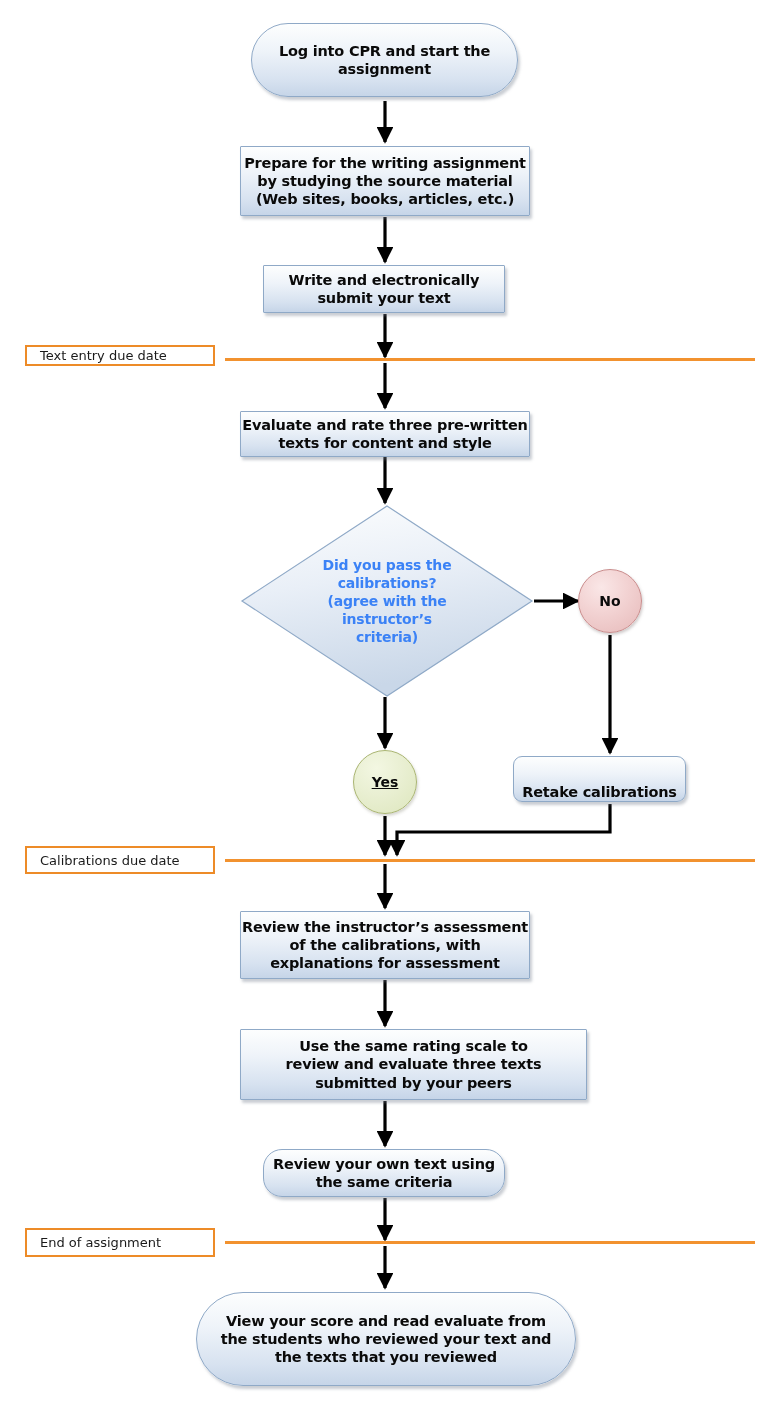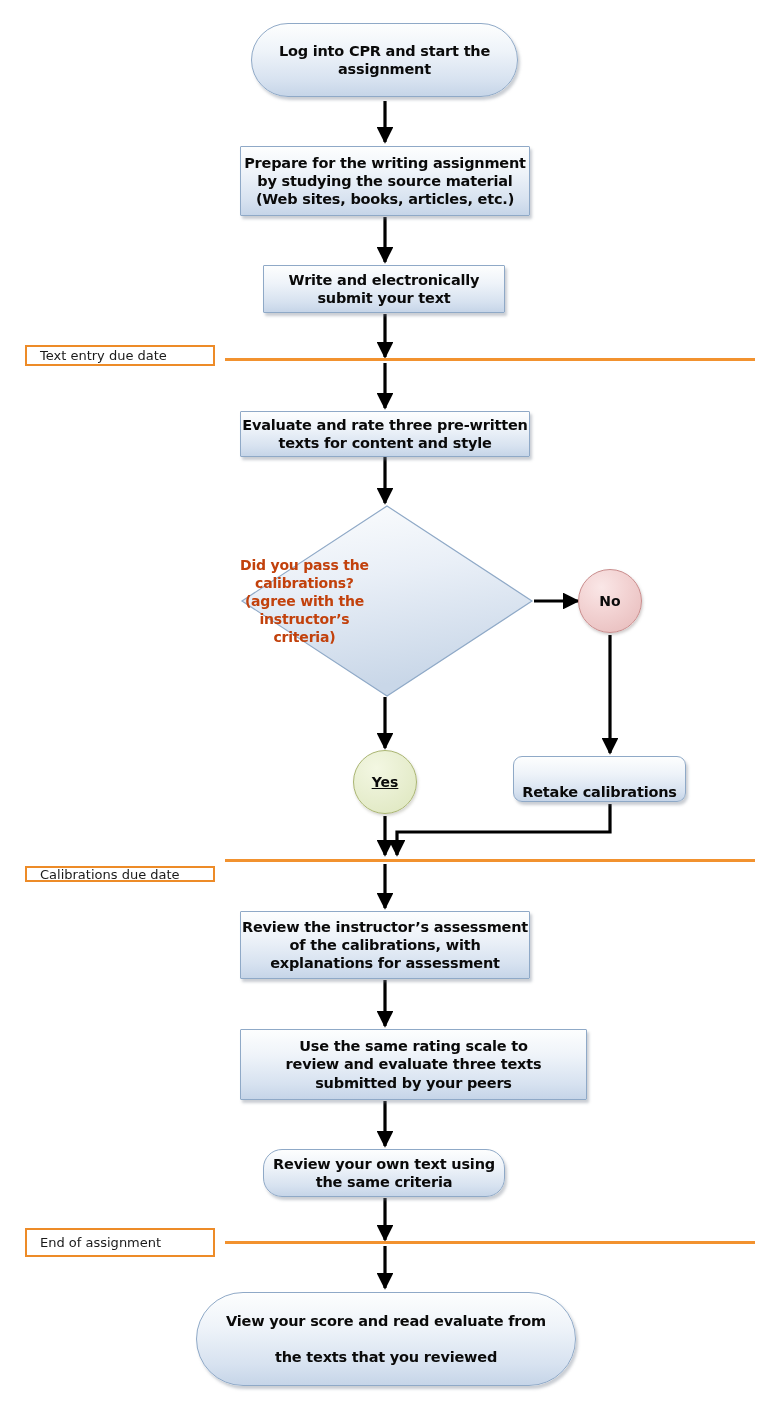--- a/index.html
+++ b/index.html
@@ -40,24 +40,24 @@
   .diamond-wrap {
     position: absolute;
   }
   .diamond-wrap svg { display: block; }
   .diamond-label {
     position: absolute;
     left: 0; top: 0;
     width: 100%; height: 100%;
     display: flex;
     align-items: center;
-    justify-content: flex-start;
+    justify-content: center;
     text-align: center;
     font-weight: bold;
-    color: #c2410c;
+    color: #3b82f6;
     line-height: 1.3;
     letter-spacing: -0.2px;
   }
   .circle {
     position: absolute;
     border-radius: 50%;
     display: flex;
     align-items: center;
     justify-content: center;
     font-weight: bold;
@@ -206,21 +206,21 @@
 
   <div class="circle circle-yes" style="left:353px; top:750px; width:64px; height:64px;text-decoration:underline;">
     <span>Yes</span>
   </div>
 
   <div class="node proc rounded" style="left:513px; top:756px; width:173px; height:46px; font-size:14.5px;align-items:flex-end;">
     <span>Retake calibrations</span>
   </div>
 
   <div class="milestone-line" style="left:225px; top:859px; width:530px;"></div>
-  <div class="milestone-box" style="left:25px; top:846px; width:190px; height:16px;margin-top:20px;">
+  <div class="milestone-box" style="left:25px; top:846px; width:190px; height:28px;">
     <span>Calibrations due date</span>
   </div>
 
   <div class="node proc" style="left:240px; top:911px; width:290px; height:68px; font-size:14.5px;">
     <div>
       <span>Review the instructor’s assessment</span><br>
       <span>of the calibrations,  with</span><br>
       <span>explanations for assessment</span>
     </div>
   </div>
@@ -241,18 +241,18 @@
   </div>
 
   <div class="milestone-line" style="left:225px; top:1241px; width:530px;"></div>
   <div class="milestone-box" style="left:25px; top:1228px; width:190px; height:29px;">
     <span>End of assignment</span>
   </div>
 
   <div class="node term" style="left:196px; top:1292px; width:380px; height:94px; font-size:14.5px;">
     <div>
       <span>View your score and read evaluate from</span><br>
-      <br>
+      <span>the students who reviewed your text and</span><br>
       <span>the texts that you reviewed</span>
     </div>
   </div>
 
 </div>
 
 </body></html>

